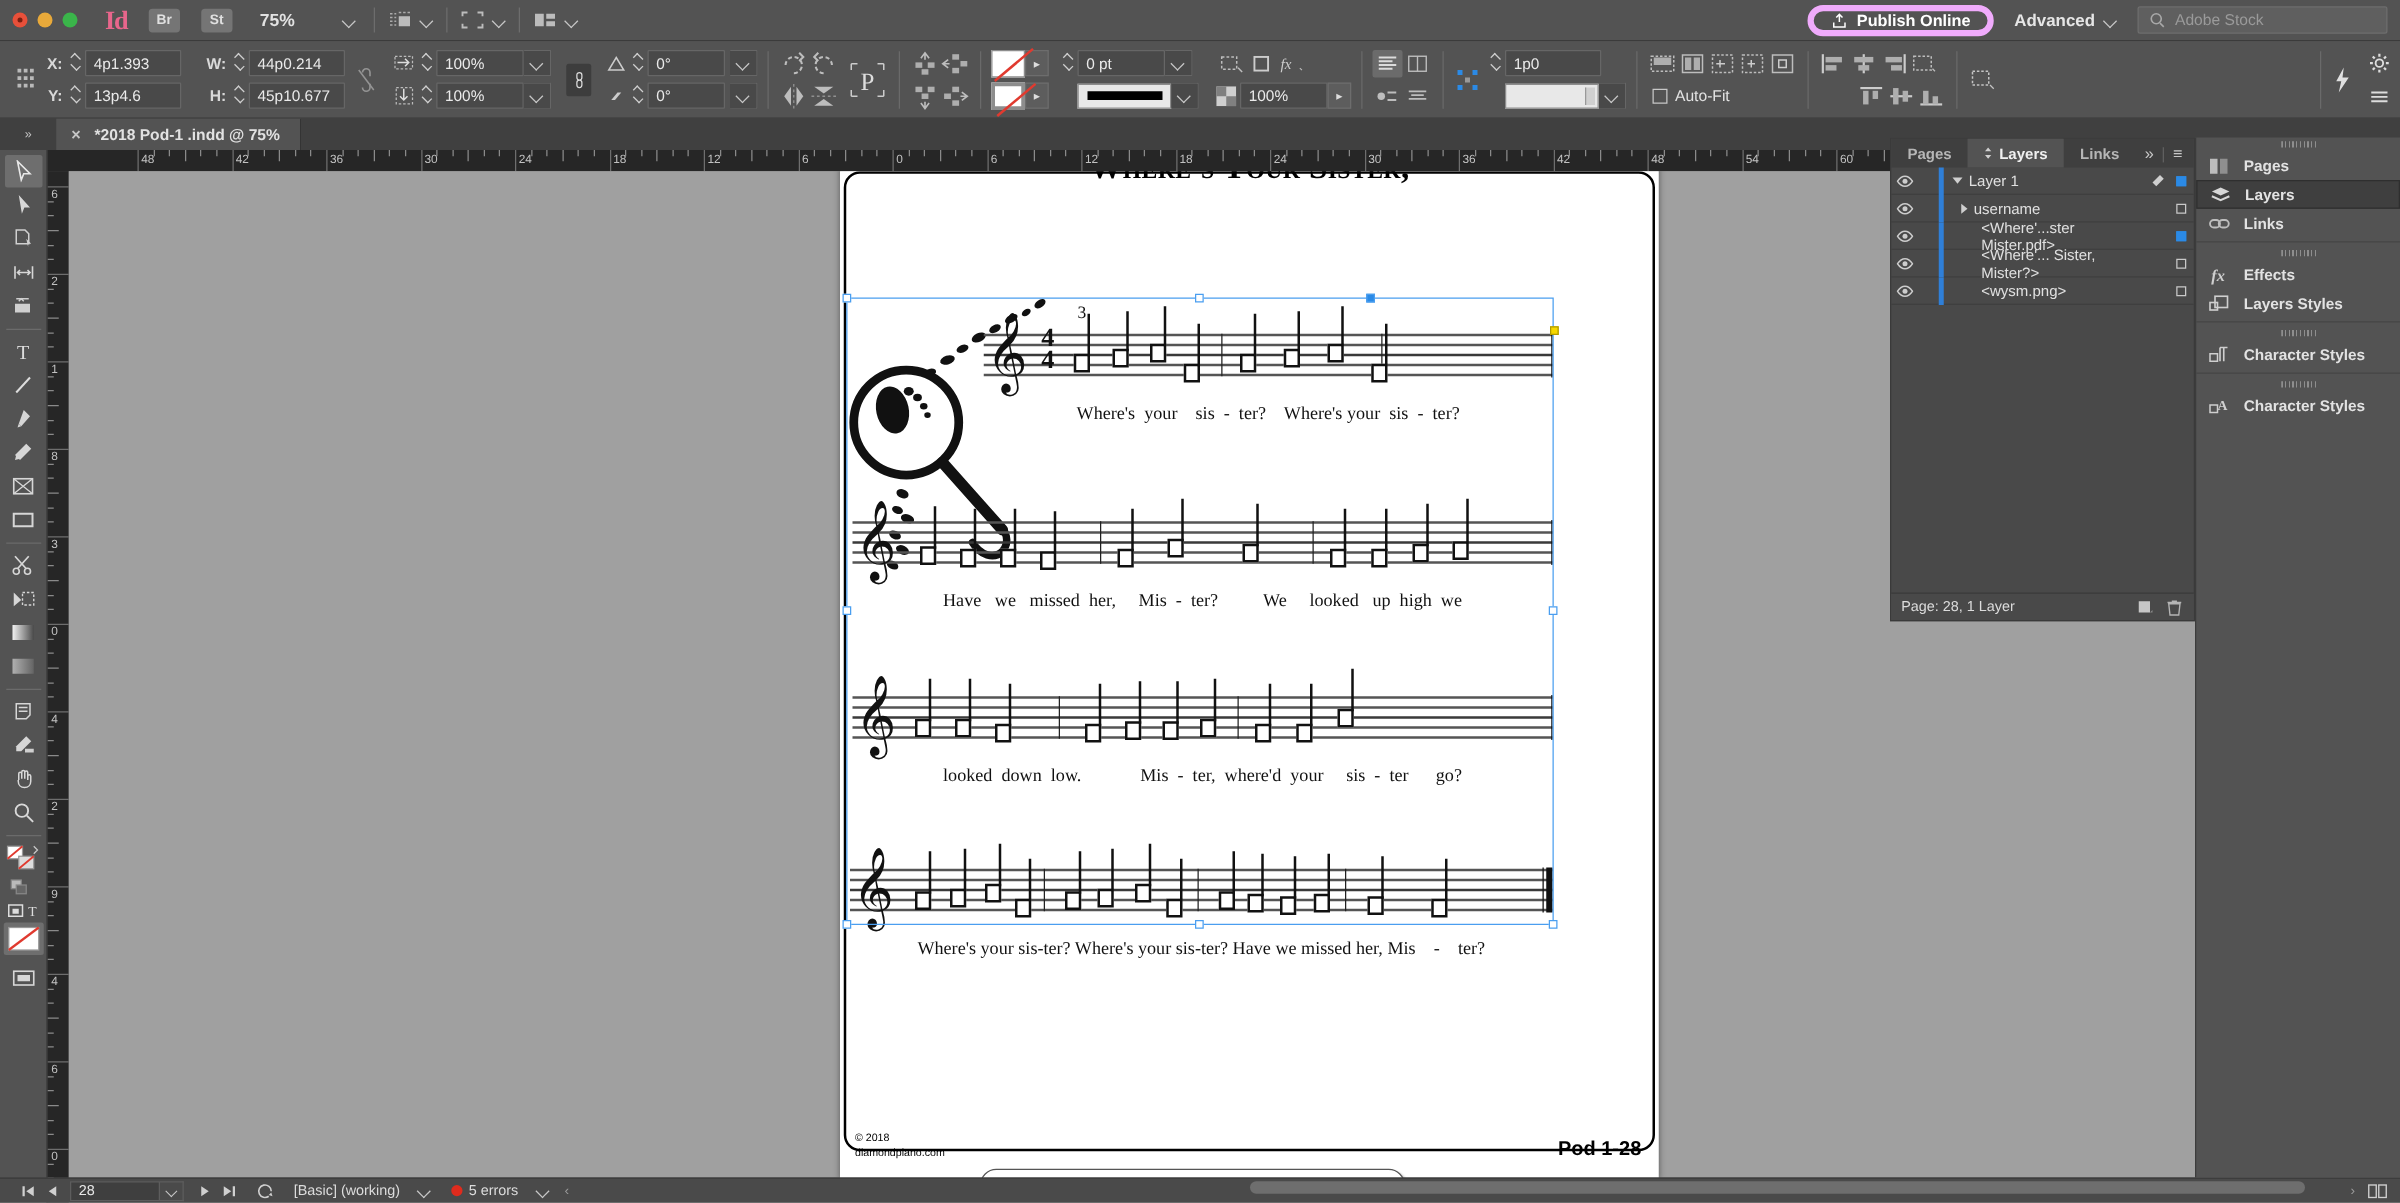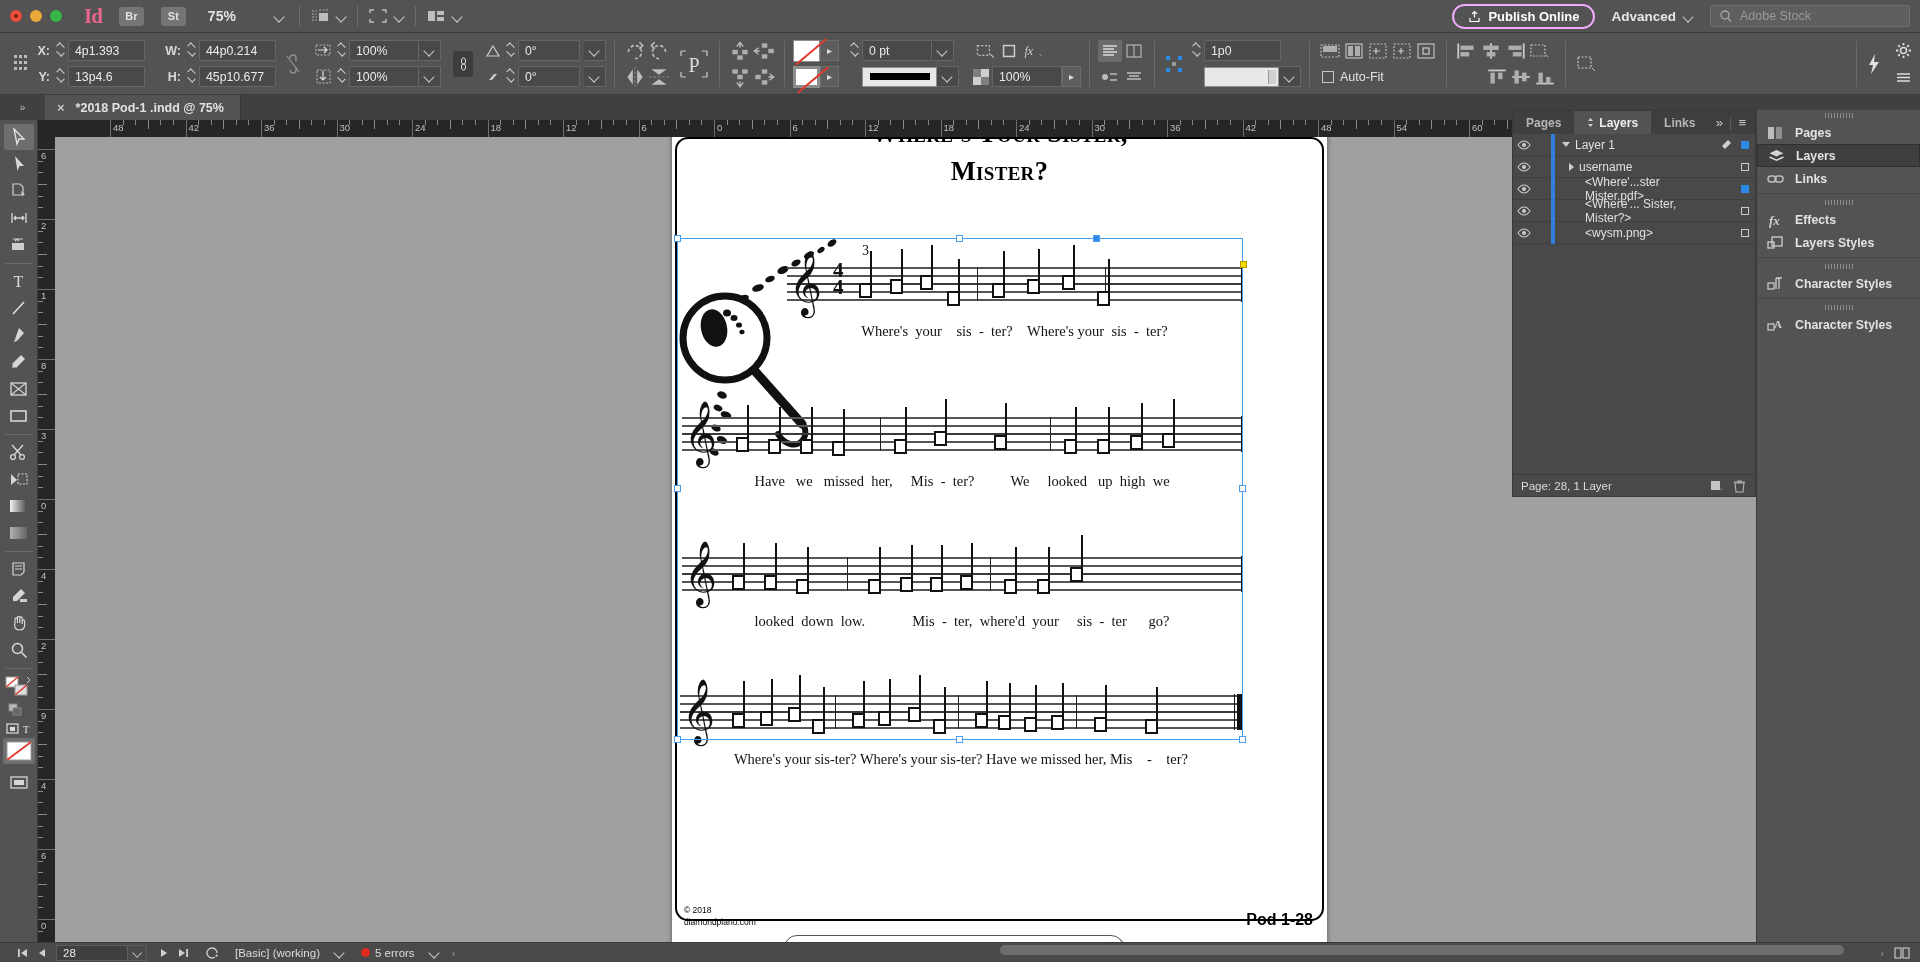--- a/index.html
+++ b/index.html
@@ -33,21 +33,21 @@
   .chev { display:inline-block; width:11px; height:11px; position:relative; }
   .chev::after{
     content:""; position:absolute; left:1px; top:2px; width:7px; height:7px;
     border-right:1.6px solid #c8c8c8; border-bottom:1.6px solid #c8c8c8;
     transform:rotate(45deg);
   }
   .sep-v { width:1px; height:20px; background:#6d6d6d; margin:0 10px; }
   .tbicon { width:20px; height:16px; opacity:.85; }
   .spacer { flex:1; }
   .publish {
-    border:2px solid #f0abfc; border-radius:13px; height:25px; padding:0 14px;
+    border:5px solid #f0abfc; border-radius:13px; height:25px; padding:0 14px;
     display:flex;align-items:center;gap:7px;color:#fff;font-size:13px;font-weight:600;
     margin-right:16px;
   }
   .advanced { color:#e6e6e6; font-weight:bold; font-size:13.5px; margin-right:7px;}
   .stock {
     margin-left:16px; margin-right:10px; width:200px; height:22px;
     background:#5f5f5f; border:1px solid #6e6e6e; border-radius:2px;
     display:flex;align-items:center; gap:7px; padding-left:8px;
     color:#9a9a9a; font-size:12.5px;
   }
@@ -1127,21 +1127,20 @@
     </div>
 
   <div class="canvas">
     <div class="pasteboard"></div>
 
     <div class="page">
       <div class="pg-border"></div>
 
       <div class="song-title">
         <span class="sc">Where's Your Sister,</span>
-        <span class="sc l2">Mister?</span>
       </div>
 
       <svg class="magnifier" style="left:6px;top:78px;" width="180" height="250" viewBox="0 0 180 250">
         <g fill="#111">
           <ellipse cx="154" cy="33" rx="5" ry="3" transform="rotate(-35 154 33)"></ellipse>
           <ellipse cx="143" cy="40" rx="4" ry="2.5" transform="rotate(-35 143 40)"></ellipse>
           <ellipse cx="131" cy="45" rx="5.5" ry="3" transform="rotate(-30 131 45)"></ellipse>
           <ellipse cx="118" cy="53" rx="5" ry="3" transform="rotate(-28 118 53)"></ellipse>
           <ellipse cx="105" cy="60" rx="6" ry="3.5" transform="rotate(-25 105 60)"></ellipse>
           <ellipse cx="92" cy="69" rx="5" ry="3" transform="rotate(-22 92 69)"></ellipse>

